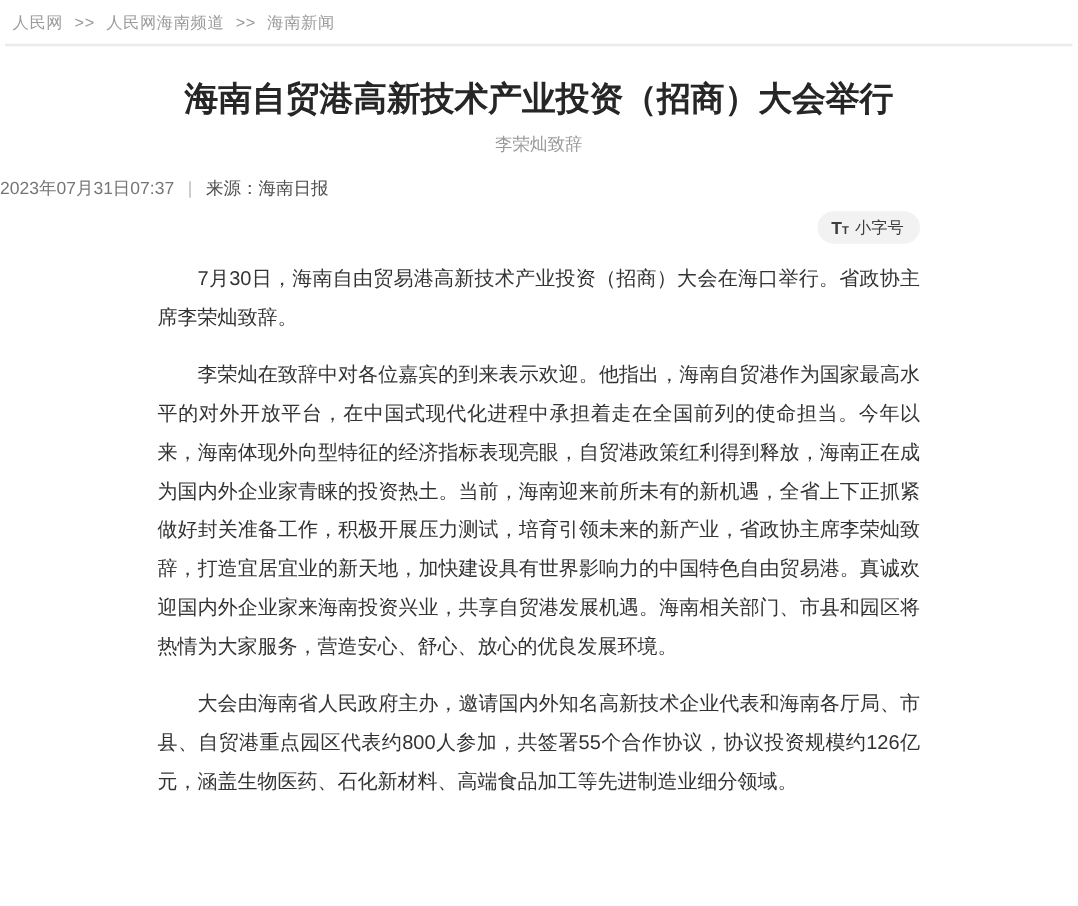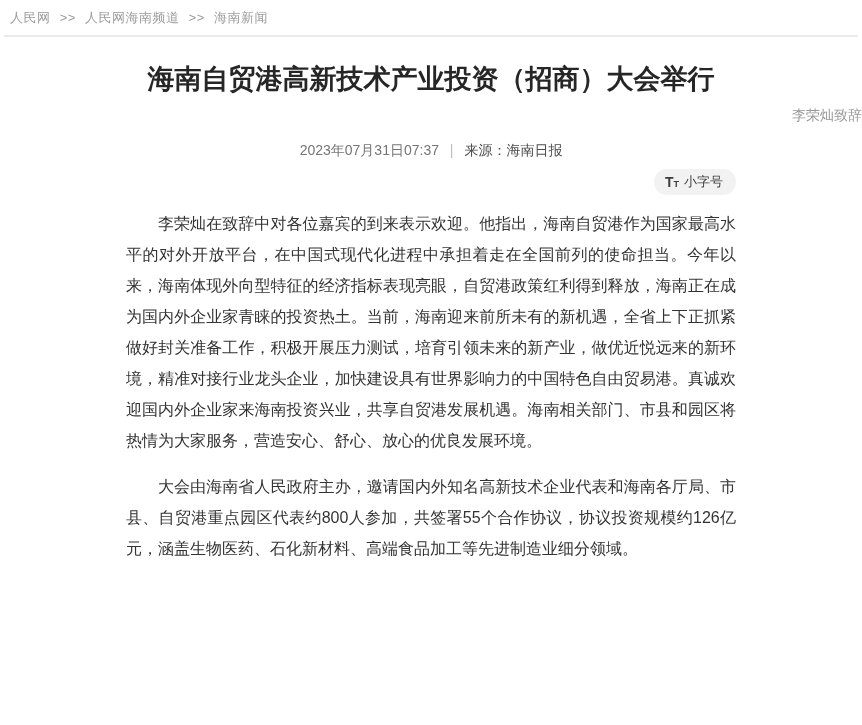--- a/index.html
+++ b/index.html
@@ -42,27 +42,27 @@
   .title {
     margin-top: 25px;
     text-align: center;
     font-size: 27px;
     line-height: 34px;
     font-weight: bold;
     color: #262626;
   }
   .subtitle {
     margin-top: 11px;
-    text-align: right;
+    text-align: center;
     font-size: 14px;
     color: #999999;
   }
   .meta {
     margin-top: 17px;
-    text-align: center;
+    text-align: left;
     font-size: 14px;
     color: #757575;
   }
   .meta .meta-divider {
     margin: 0 7px;
     color: #bbbbbb;
   }
   .meta .source-wrap { color: #4d4d4d; }
   .meta a.source-link {
     color: #4d4d4d;
@@ -140,18 +140,19 @@
       <button class="font-size-btn">
         <span class="tt-icon">
             <span class="t-big">T</span>
             <span class="t-small">T</span>
           </span>
         <span>小字号</span>
       </button>
     </div>
 
 
-    <p class="para">李荣灿在致辞中对各位嘉宾的到来表示欢迎。他指出，海南自贸港作为国家最高水平的对外开放平台，在中国式现代化进程中承担着走在全国前列的使命担当。今年以来，海南体现外向型特征的经济指标表现亮眼，自贸港政策红利得到释放，海南正在成为国内外企业家青睐的投资热土。当前，海南迎来前所未有的新机遇，全省上下正抓紧做好封关准备工作，积极开展压力测试，培育引领未来的新产业，做优近悦远来的新环境，精准对接行业龙头企业，加快建设具有世界影响力的中国特色自由贸易港。真诚欢迎国内外企业家来海南投资兴业，共享自贸港发展机遇。海南相关部门、市县和园区将热情为大家服务，营造安心、舒心、放心的优良发展环境。</p>
+    <p class="para">7月30日，海南自由贸易港高新技术产业投资（招商）大会在海口举行。省政协主席李荣灿致辞。</p>
+    <p class="para">李荣灿在致辞中对各位嘉宾的到来表示欢迎。他指出，海南自贸港作为国家最高水平的对外开放平台，在中国式现代化进程中承担着走在全国前列的使命担当。今年以来，海南体现外向型特征的经济指标表现亮眼，自贸港政策红利得到释放，海南正在成为国内外企业家青睐的投资热土。当前，海南迎来前所未有的新机遇，全省上下正抓紧做好封关准备工作，积极开展压力测试，培育引领未来的新产业，省政协主席李荣灿致辞，打造宜居宜业的新天地，加快建设具有世界影响力的中国特色自由贸易港。真诚欢迎国内外企业家来海南投资兴业，共享自贸港发展机遇。海南相关部门、市县和园区将热情为大家服务，营造安心、舒心、放心的优良发展环境。</p>
     <p class="para">大会由海南省人民政府主办，邀请国内外知名高新技术企业代表和海南各厅局、市县、自贸港重点园区代表约800人参加，共签署55个合作协议，协议投资规模约126亿元，涵盖生物医药、石化新材料、高端食品加工等先进制造业细分领域。</p>
 
   </div>
 
 </div>
 
 </body></html>

